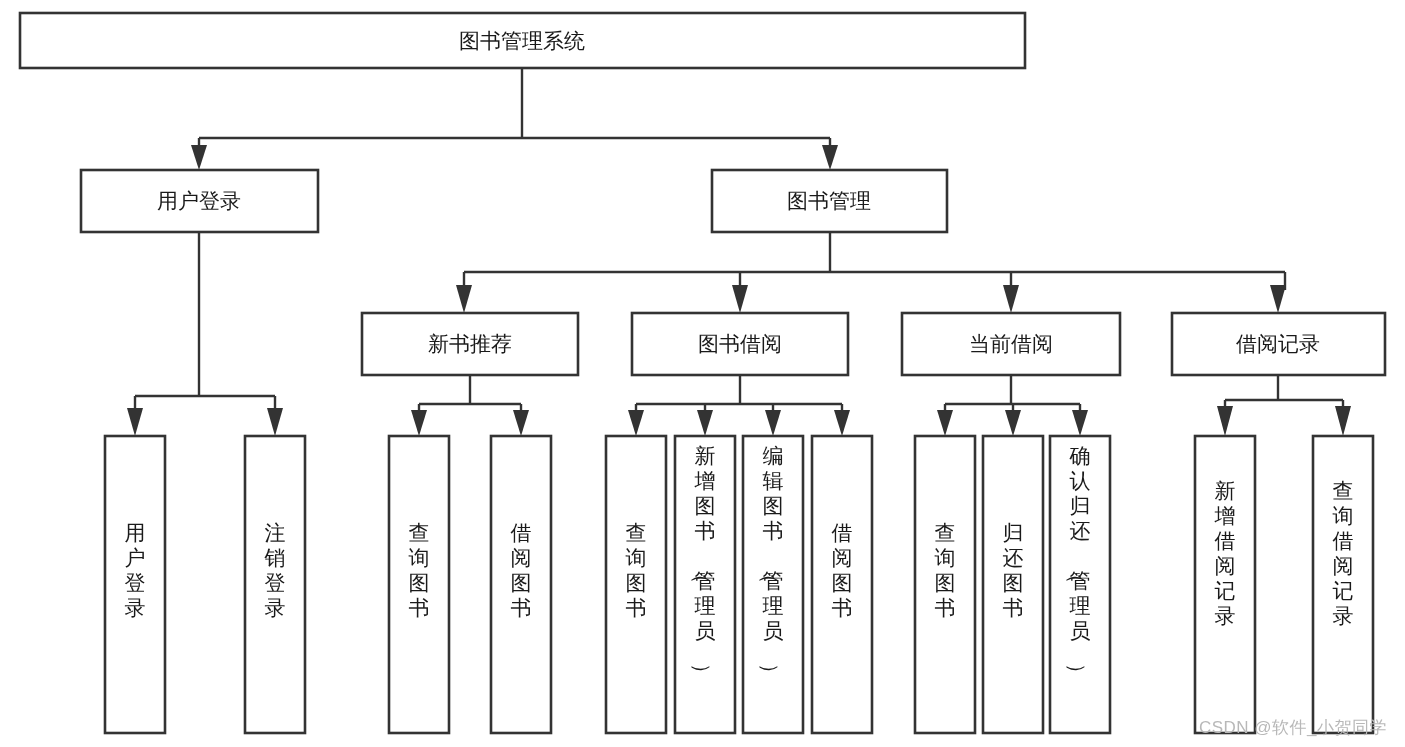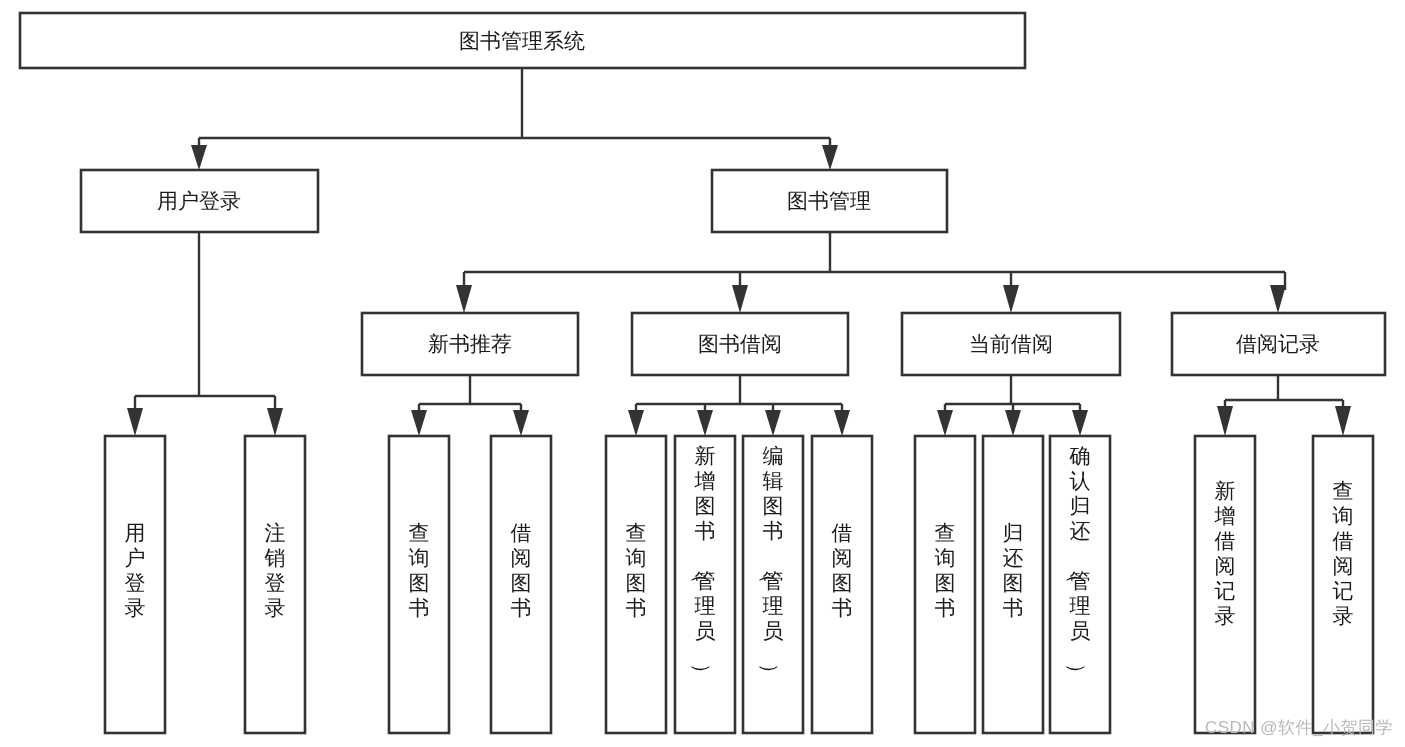--- a/index.html
+++ b/index.html
@@ -50,21 +50,21 @@
     dominant-baseline: middle;
   }
   .vert-label {
     font-family: "Liberation Sans", "DejaVu Sans", sans-serif;
     fill: #1a1a1a;
     font-size: 21px;
     text-anchor: middle;
   }
   .watermark {
     position: absolute;
-    right: 12px;
+    right: 18px;
     bottom: 8px;
     font-family: "Liberation Sans", "DejaVu Sans", sans-serif;
     font-size: 17px;
     color: #b8b8b8;
     letter-spacing: 0.5px;
     white-space: nowrap;
     user-select: none;
   }
 </style>
 </head>

